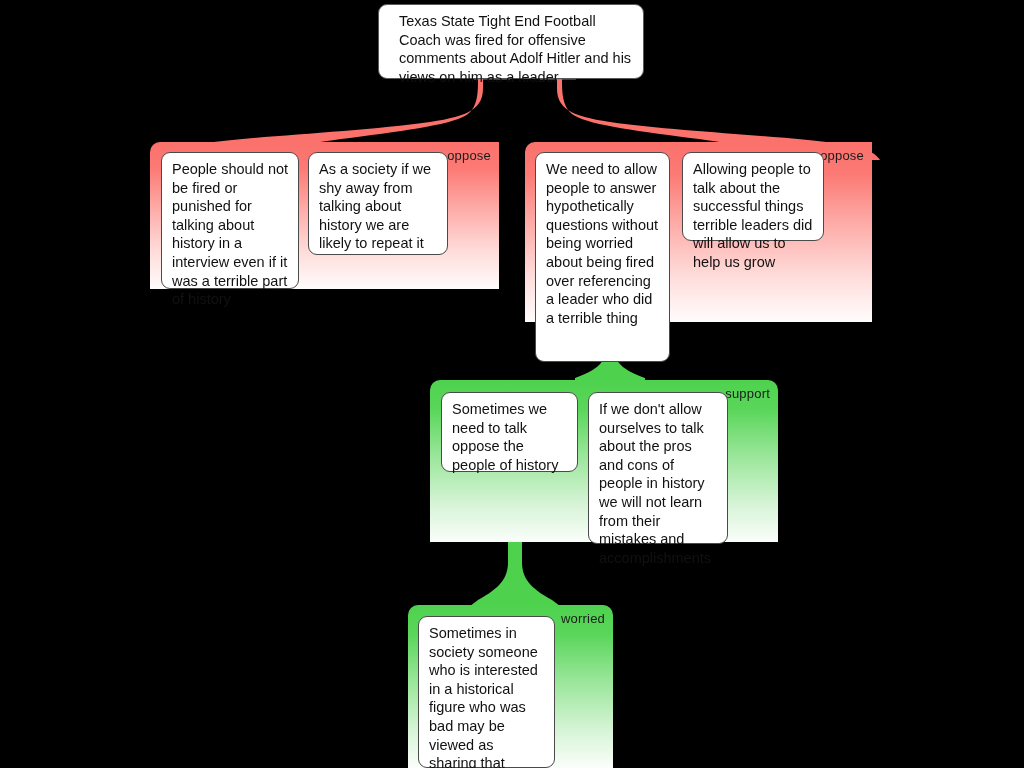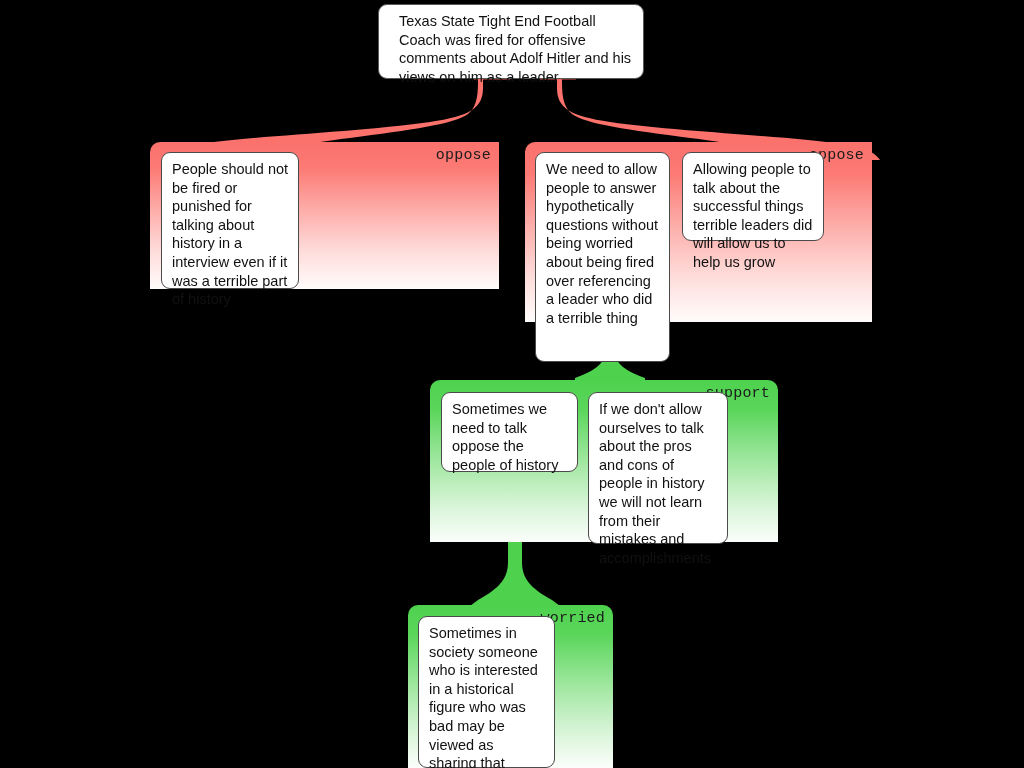--- a/index.html
+++ b/index.html
@@ -25,26 +25,25 @@
     background: linear-gradient(to bottom, #fb716c 0%, #fc7a75 18%, #fdaba7 45%, #fedddb 75%, #fffcfc 100%);
   }
   .group.support {
     background: linear-gradient(to bottom, #4ed24e 0%, #5ad65a 18%, #96e596 45%, #d3f3d3 75%, #fbfefb 100%);
   }
 
   .group-label {
     position: absolute;
     top: 8px;
     right: 8px;
-    font-size: 15px;
+    font-size: 13px;
     line-height: 11px;
     color: #1b1b1b;
     letter-spacing: 0.2px;
     white-space: nowrap;
-    font-family: Liberation Mono, monospace;
   }
 
   
   .card {
     position: absolute;
     box-sizing: border-box;
     background: #ffffff;
     border: 1px solid #4a4a4a;
     border-radius: 9px;
     padding: 7px 9px 7px 10px;
@@ -138,20 +137,23 @@
   <div class="card root" style="left:378px; top:4px; width:266px; height:75px;padding-left:20px;">
     <span>Texas State Tight End Football Coach was fired for offensive comments about Adolf Hitler and his views on him as a leader</span>
   </div>
 
   <div class="group oppose" style="left:150px; top:142px; width:349px; height:147px; border-radius:10px 0 0 0;">
     <span class="group-label">oppose</span>
   </div>
   <div class="card" style="left:161px; top:152px; width:138px; height:137px;">
     <span>People should not be fired or punished for talking about history in a interview even if it was a terrible part of history</span>
   </div>
+  <div class="card" style="left:308px; top:152px; width:140px; height:103px;">
+    <span>As a society if we shy away from talking about history we are likely to repeat it</span>
+  </div>
 
   <div class="group oppose" style="left:525px; top:142px; width:347px; height:180px; border-radius:10px 0 0 0;">
     <span class="group-label">oppose</span>
   </div>
   <div class="card" style="left:535px; top:152px; width:135px; height:210px;">
     <span>We need to allow people to answer hypothetically questions without being worried about being fired over referencing a leader who did a terrible thing</span>
   </div>
   <div class="card" style="left:682px; top:152px; width:142px; height:89px;">
     <span>Allowing people to talk about the successful things terrible leaders did will allow us to help us grow</span>
   </div>

